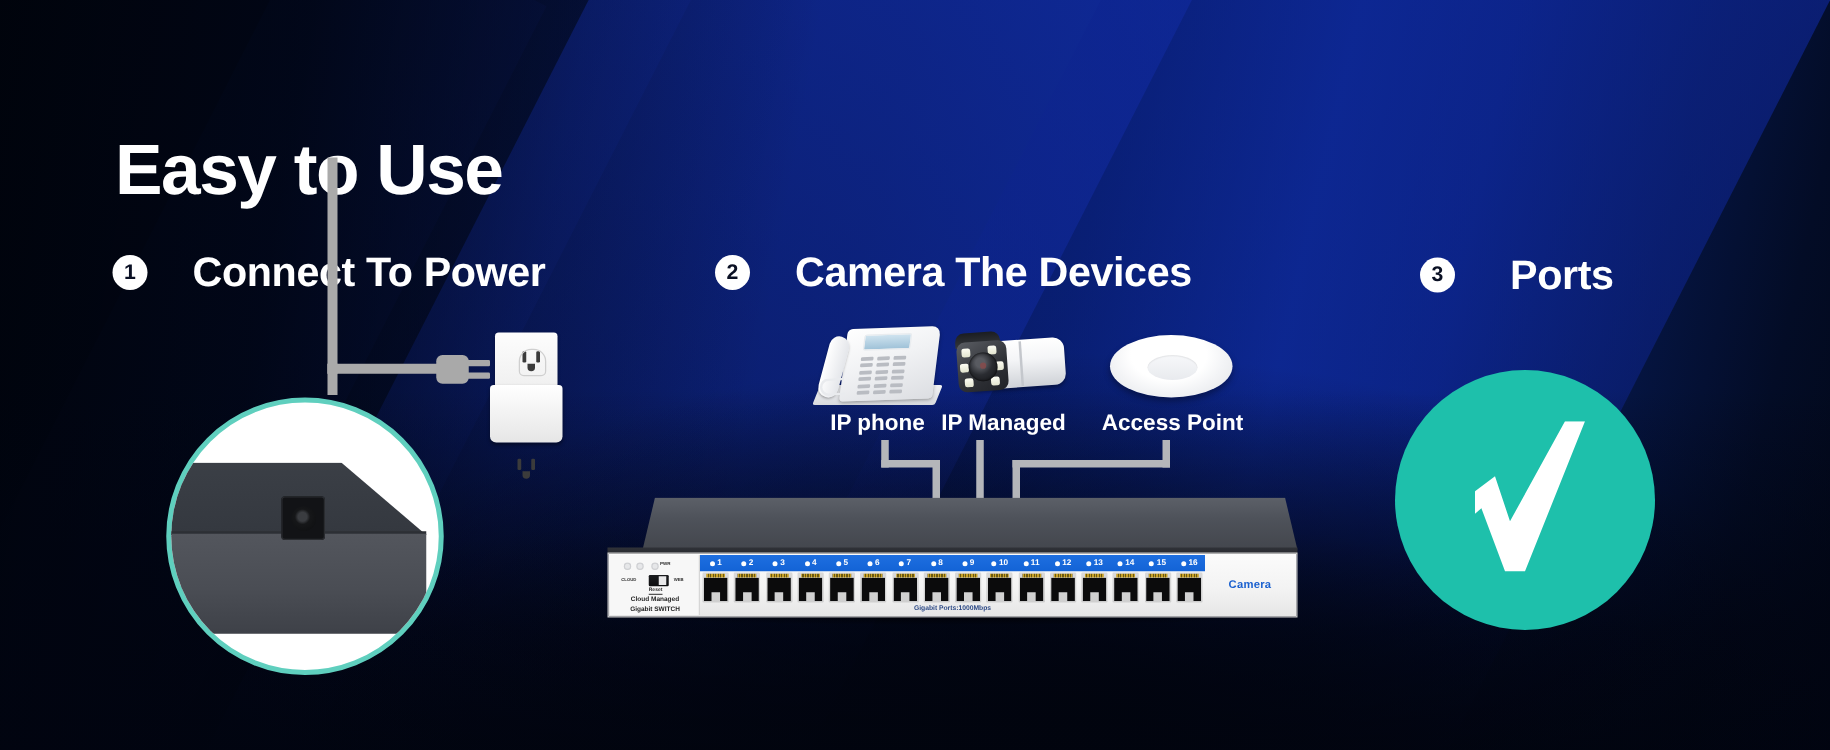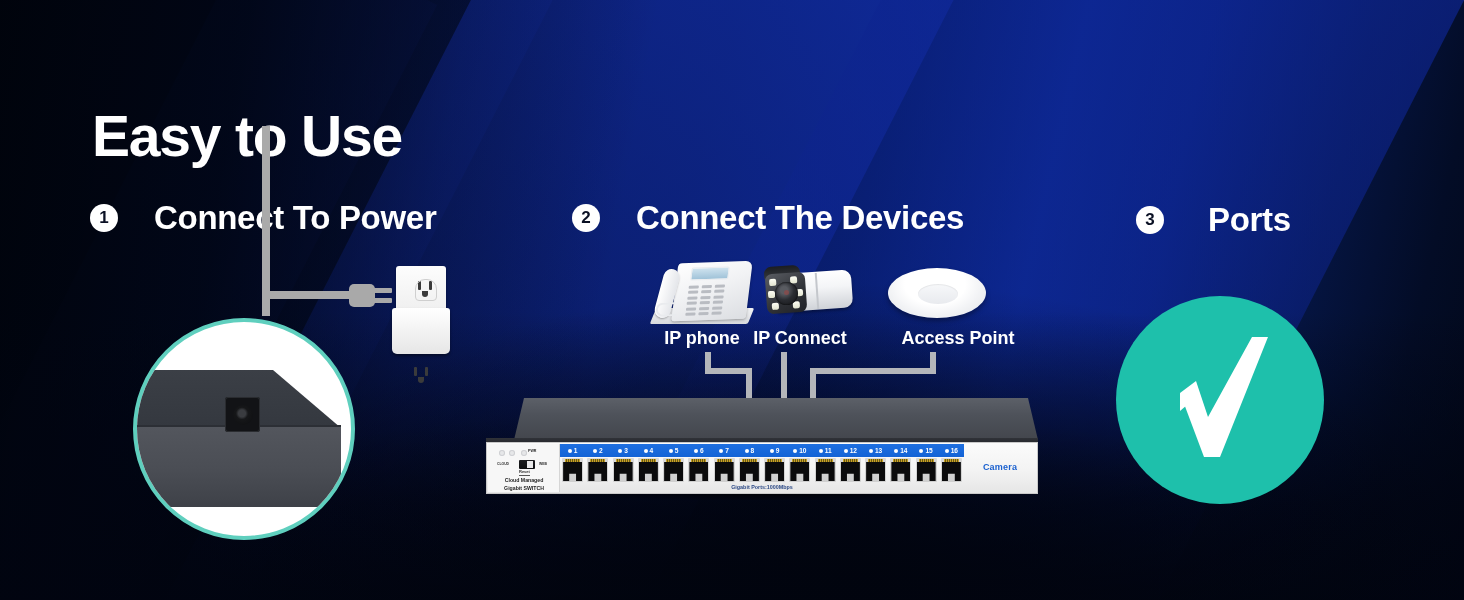--- a/index.html
+++ b/index.html
@@ -286,21 +286,21 @@
   #ap-center {
     position: absolute; left: 30px; top: 20px; width: 40px; height: 20px;
     border-radius: 50%;
     background: linear-gradient(180deg,#f7f8fa,#e8eaee);
     box-shadow: inset 0 1px 1px rgba(0,0,0,.07);
   }
 
   
   #lbl-phone  { left: 660px; top: 328px; width: 84px; }
   #lbl-camera { left: 753px; top: 328px; width: 94px; }
-  #lbl-ap     { left: 900px; top: 328px; width: 116px; text-align: center; }
+  #lbl-ap     { left: 880px; top: 328px; width: 116px; text-align: center; }
 
   
   .conn { position: absolute; background: #b4b6ba; }
 
   
   #switch { position: absolute; left: 486px; top: 398px; width: 552px; height: 102px; }
   #sw2-top {
     position: absolute; left: 28px; top: 0; width: 524px; height: 42px;
     background: linear-gradient(180deg,#5c6068 0%,#4e525a 40%,#43464d 100%);
     clip-path: polygon(10px 0, 514px 0, 524px 42px, 0 42px);
@@ -426,21 +426,21 @@
   <div class="bg-layer bg-vignette"></div>
 
   <div id="title">Easy to Use</div>
 
   <div class="step-head" id="head1">
     <span class="step-num">1</span>
     <span class="step-label">Connect To Power</span>
   </div>
   <div class="step-head" id="head2">
     <span class="step-num">2</span>
-    <span class="step-label">Connect The Devices</span>
+    <span class="step-label">Camera The Devices</span>
   </div>
   <div class="step-head" id="head3">
     <span class="step-num">3</span>
     <span class="step-label">Ports</span>
   </div>
 
   <div id="cable-v" class="conn"></div>
   <div id="cable-h" class="conn"></div>
   <div id="cable-corner" class="conn"></div>
   <div id="plug-head"></div>
@@ -518,21 +518,21 @@
       </div>
     <div id="cam-lens"></div>
   </div>
 
   <div class="device" id="ap">
     <div id="ap-disc"></div>
     <div id="ap-center"></div>
   </div>
 
   <div class="device-label" id="lbl-phone">IP phone</div>
-  <div class="device-label" id="lbl-camera">IP Connect</div>
+  <div class="device-label" id="lbl-camera">IP Managed</div>
   <div class="device-label" id="lbl-ap">Access Point</div>
 
   <div class="conn" style="left:705px; top:352px; width:6px;  height:22px;"></div>
   <div class="conn" style="left:705px; top:368px; width:47px; height:6px;"></div>
   <div class="conn" style="left:746px; top:368px; width:6px;  height:96px;"></div>
   <div class="conn" style="left:739px; top:455px; width:20px; height:22px; border-radius:10px 10px 3px 3px;"></div>
 
   <div class="conn" style="left:781px; top:352px; width:6px;  height:112px;"></div>
   <div class="conn" style="left:774px; top:455px; width:20px; height:22px; border-radius:10px 10px 3px 3px;"></div>
 

